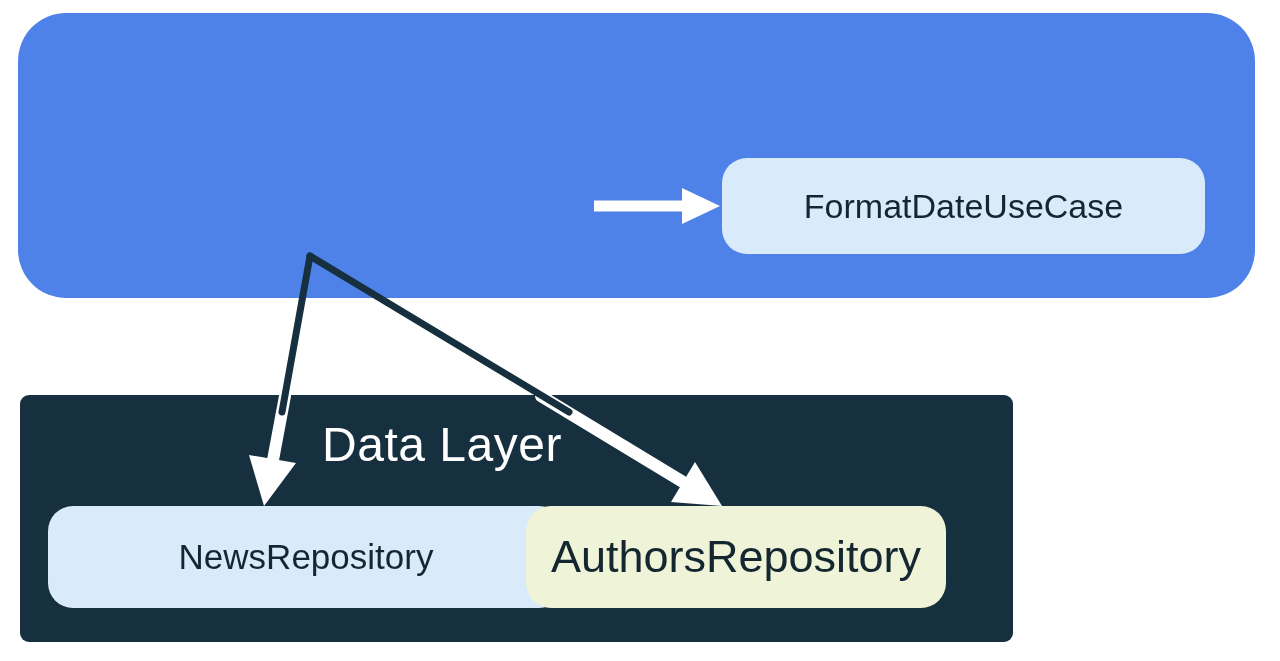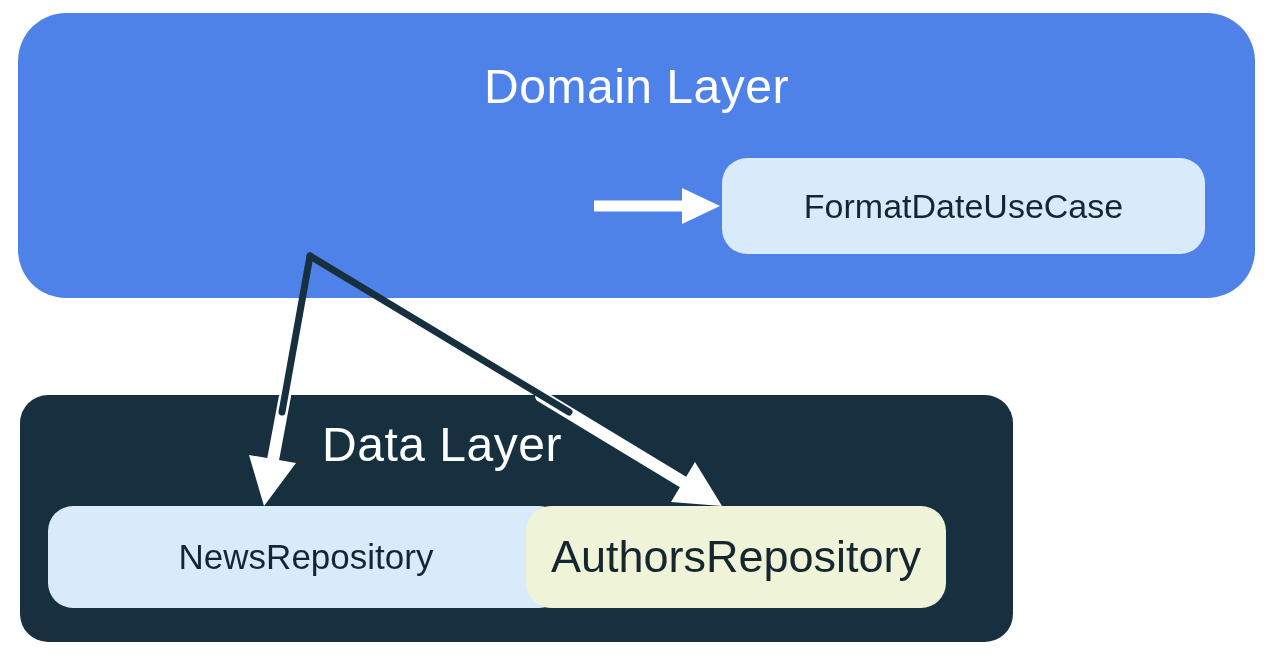--- a/index.html
+++ b/index.html
@@ -8,21 +8,21 @@
   .canvas { position: relative; width: 1280px; height: 661px; background: #ffffff; overflow: hidden; }
 
   
   .layer { position: absolute; }
   .domain-layer {
     left: 18px; top: 13px; width: 1237px; height: 285px;
     background: #4E82E8; border-radius: 48px;
   }
   .data-layer {
     left: 20px; top: 395px; width: 993px; height: 247px;
-    background: #17303F; border-radius: 28px;
+    background: #17303F; border-radius: 9px;
   }
 
   .layer-title {
     position: absolute; color: #ffffff; font-size: 48px; font-weight: 400;
     letter-spacing: 0.5px; white-space: nowrap;
   }
   .domain-title { left: 0; right: 0; top: 46px; text-align: center; }
   .data-title { left: 422px; top: 49px; transform: translate(-50%, -50%); }
 
   
@@ -41,21 +41,20 @@
 
   
   .arrows-svg { position: absolute; left: 0; top: 0; width: 1280px; height: 661px; pointer-events: none; }
 </style>
 </head>
 <body>
 
 <div class="canvas">
 
   <div class="layer domain-layer">
-    <div class="layer-title domain-title">Domain Layer</div>
 
 
     <div class="node lightblue format-date-node">FormatDateUseCase</div>
   </div>
 
   <div class="layer data-layer">
     <div class="layer-title data-title">Data Layer</div>
 
     <div class="node lightblue news-repo-node">NewsRepository</div>
 

